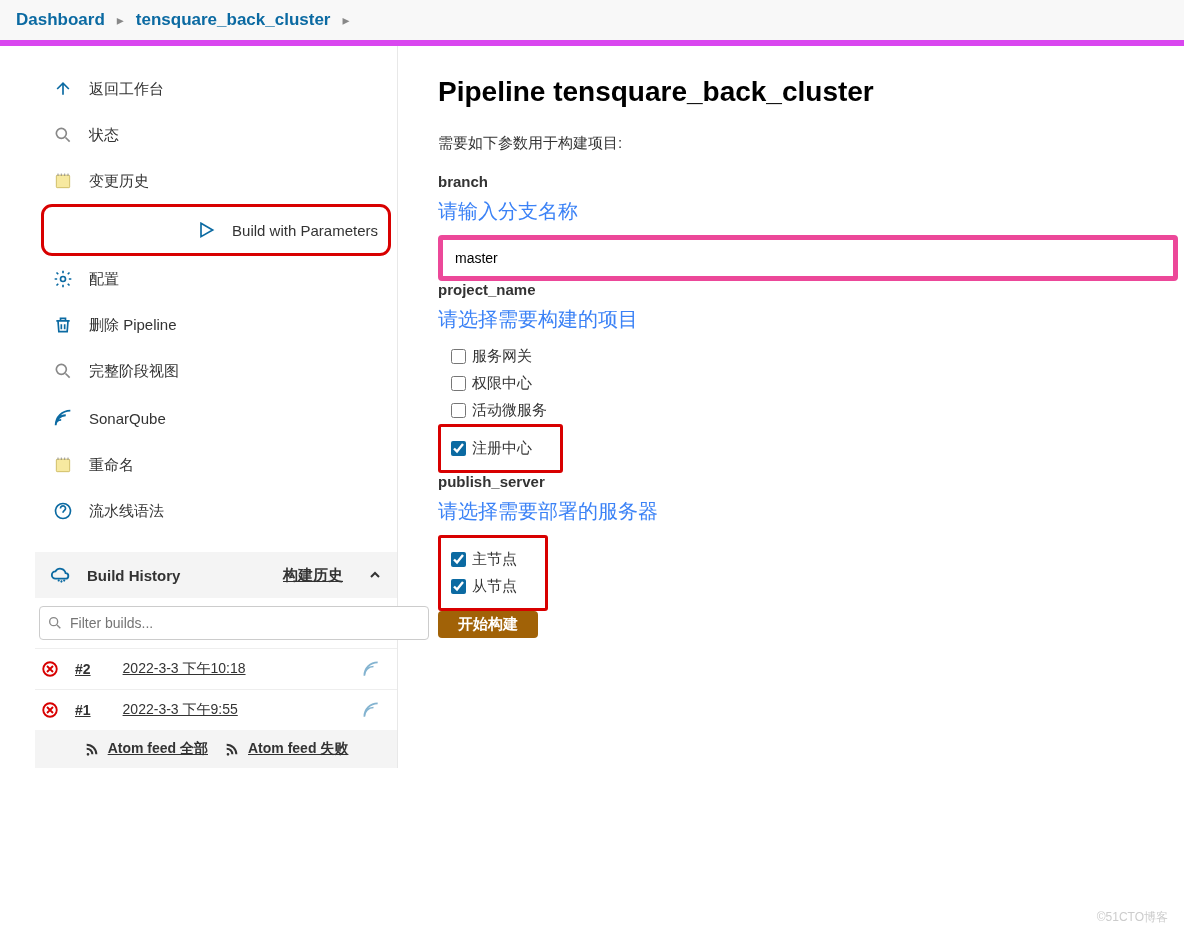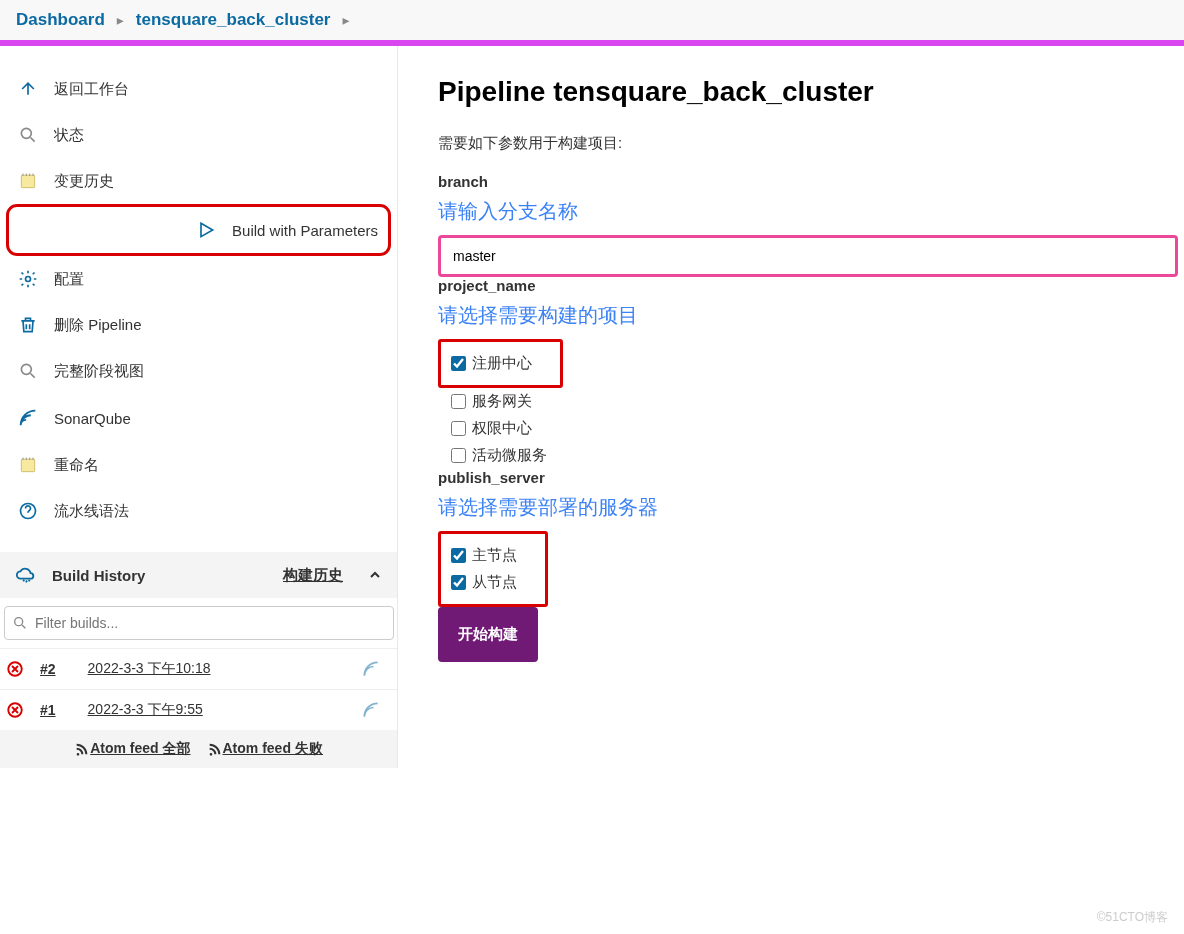--- a/index.html
+++ b/index.html
@@ -1,51 +1,51 @@
 <!DOCTYPE html>
 <html><head>
 <meta charset="utf-8">
 <style>
 * { box-sizing: border-box; margin: 0; padding: 0; }
 body { font-family: "Segoe UI", "Microsoft YaHei", Arial, sans-serif; font-size: 14px; color: #333; background: #fff; }
 .breadcrumb { background: #f8f8f8; border-bottom: 6px solid #d946ef; padding: 10px 16px; display: flex; align-items: center; gap: 12px; font-size: 17px; }
 .breadcrumb a { color: #0b6aa2; text-decoration: none; font-weight: 600; }
 .breadcrumb .sep { color: #888; font-size: 14px; }
 .layout { display: flex; }
-.sidebar { width: 398px; border-right: 1px solid #e8e8e8; padding-top: 20px; }
+.sidebar { width: 398px; border-right: 1px solid #e8e8e8; padding-top: 20px; padding-left: 35px; }
 .menu { list-style: none; padding: 0 6px; }
 .menu li { display: flex; align-items: center; gap: 14px; padding: 13px 10px; cursor: pointer; }
 .menu li span.label { font-size: 15px; color: #333; }
 .menu li.highlight { border: 3px solid #d80000; border-radius: 11px; justify-content: flex-end; }
 .icon-box { width: 24px; display: flex; justify-content: center; align-items: center; }
 .build-history-header { margin-top: 18px; background: #f4f4f4; display: flex; align-items: center; padding: 12px 14px; gap: 14px; justify-content: center; }
 .build-history-header .title { font-weight: 600; font-size: 15px; flex: 0 0 auto; }
 .build-history-header .subtitle { margin-left: auto; font-weight: 600; font-size: 15px; text-decoration: underline; }
 .filter-wrap { padding: 8px 4px; }
 .filter-input { width: 390px; padding: 8px 10px 8px 30px; border: 1px solid #ccc; border-radius: 4px; font-size: 14px; background: #fff; }
 .filter-container { position: relative; }
 .filter-container .search-svg { position: absolute; left: 8px; top: 50%; transform: translateY(-50%); }
 .build-row { display: flex; align-items: center; padding: 10px 6px; border-top: 1px solid #eee; gap: 12px; }
 .build-row .num { text-decoration: underline; font-weight: 600; color: #333; margin-left: 4px; }
 .build-row .date { text-decoration: underline; color: #333; margin-left: 20px; }
 .build-row .wave { margin-left: auto; margin-right: 10px; opacity: 0.5; }
 .feeds { background: #f4f4f4; padding: 10px 8px; display: flex; gap: 16px; justify-content: center; }
-.feeds .feed { display: flex; align-items: center; gap: 0; font-weight: 600; text-decoration: underline; color: #333; }
+.feeds .feed { display: flex; align-items: center; gap: 8px; font-weight: 600; text-decoration: underline; color: #333; }
 .main { padding: 30px 0 30px 40px; flex: 1; }
 .main h1 { font-size: 28px; font-weight: 700; margin-bottom: 26px; color: #000000; }
 .main .hint { font-size: 15px; color: #333; margin-bottom: 20px; }
 .param-block { }
 .param-label { font-weight: 600; font-size: 15px; margin-bottom: 8px; }
 .param-desc { color: #3b82f6; font-size: 20px; margin-bottom: 10px; }
-.text-input { width: 740px; max-width: 100%; padding: 10px 12px; border: 3px solid #ec4899; border-radius: 4px; font-size: 14px; }
+.text-input { width: 740px; max-width: 100%; padding: 10px 12px; border: 5px solid #ec4899; border-radius: 4px; font-size: 14px; }
 .check-list { display: inline-block; }
 .check-list.boxed { border: 3px solid #d80000; border-radius: 3px; padding: 8px 26px 8px 8px; }
 .check-item { display: flex; align-items: center; gap: 6px; padding: 4px 2px; font-size: 15px; }
 .check-item input[type=checkbox] { width: 15px; height: 15px; accent-color: #0b6aa2; }
-.build-btn { background: #701a75; color: #fff; border: none; border-radius: 4px; padding: 18px 20px; font-size: 15px; font-weight: 600; cursor: pointer; }
+.build-btn { background: #a16207; color: #fff; border: none; border-radius: 4px; padding: 4px 20px; font-size: 15px; font-weight: 600; cursor: pointer; }
 .watermark { position: fixed; right: 16px; bottom: 8px; color: #ccc; font-size: 12px; }
 svg { display: block; }
 </style>
 </head>
 <body>
 
 <div class="breadcrumb">
   <a href="#">Dashboard</a>
   <span class="sep">▸</span>
   <a href="#">tensquare_back_cluster</a>
@@ -229,38 +229,38 @@
     <div class="param-block">
       <div class="param-label">branch</div>
       <div class="param-desc">请输入分支名称</div>
       <input class="text-input" type="text" value="master" style="">
     </div>
 
     <div class="param-block">
       <div class="param-label">project_name</div>
       <div class="param-desc">请选择需要构建的项目</div>
       <div>
+        <div class="check-list" style="display:block;padding-left:11px;">
+          <label class="check-item">
+            <input type="checkbox" style="">
+            <span>服务网关</span>
+          </label>
+          <label class="check-item">
+            <input type="checkbox" style="">
+            <span>权限中心</span>
+          </label>
+          <label class="check-item">
+            <input type="checkbox" style="">
+            <span>活动微服务</span>
+          </label>
+        </div>
         <div class="check-list boxed">
           <label class="check-item">
             <input type="checkbox" checked="" style="">
             <span>注册中心</span>
-          </label>
-        </div>
-        <div class="check-list" style="display:block;padding-left:11px;">
-          <label class="check-item">
-            <input type="checkbox" style="">
-            <span>服务网关</span>
-          </label>
-          <label class="check-item">
-            <input type="checkbox" style="">
-            <span>权限中心</span>
-          </label>
-          <label class="check-item">
-            <input type="checkbox" style="">
-            <span>活动微服务</span>
           </label>
         </div>
       </div>
     </div>
 
     <div class="param-block">
       <div class="param-label">publish_server</div>
       <div class="param-desc">请选择需要部署的服务器</div>
       <div class="check-list boxed">
         <label class="check-item">

